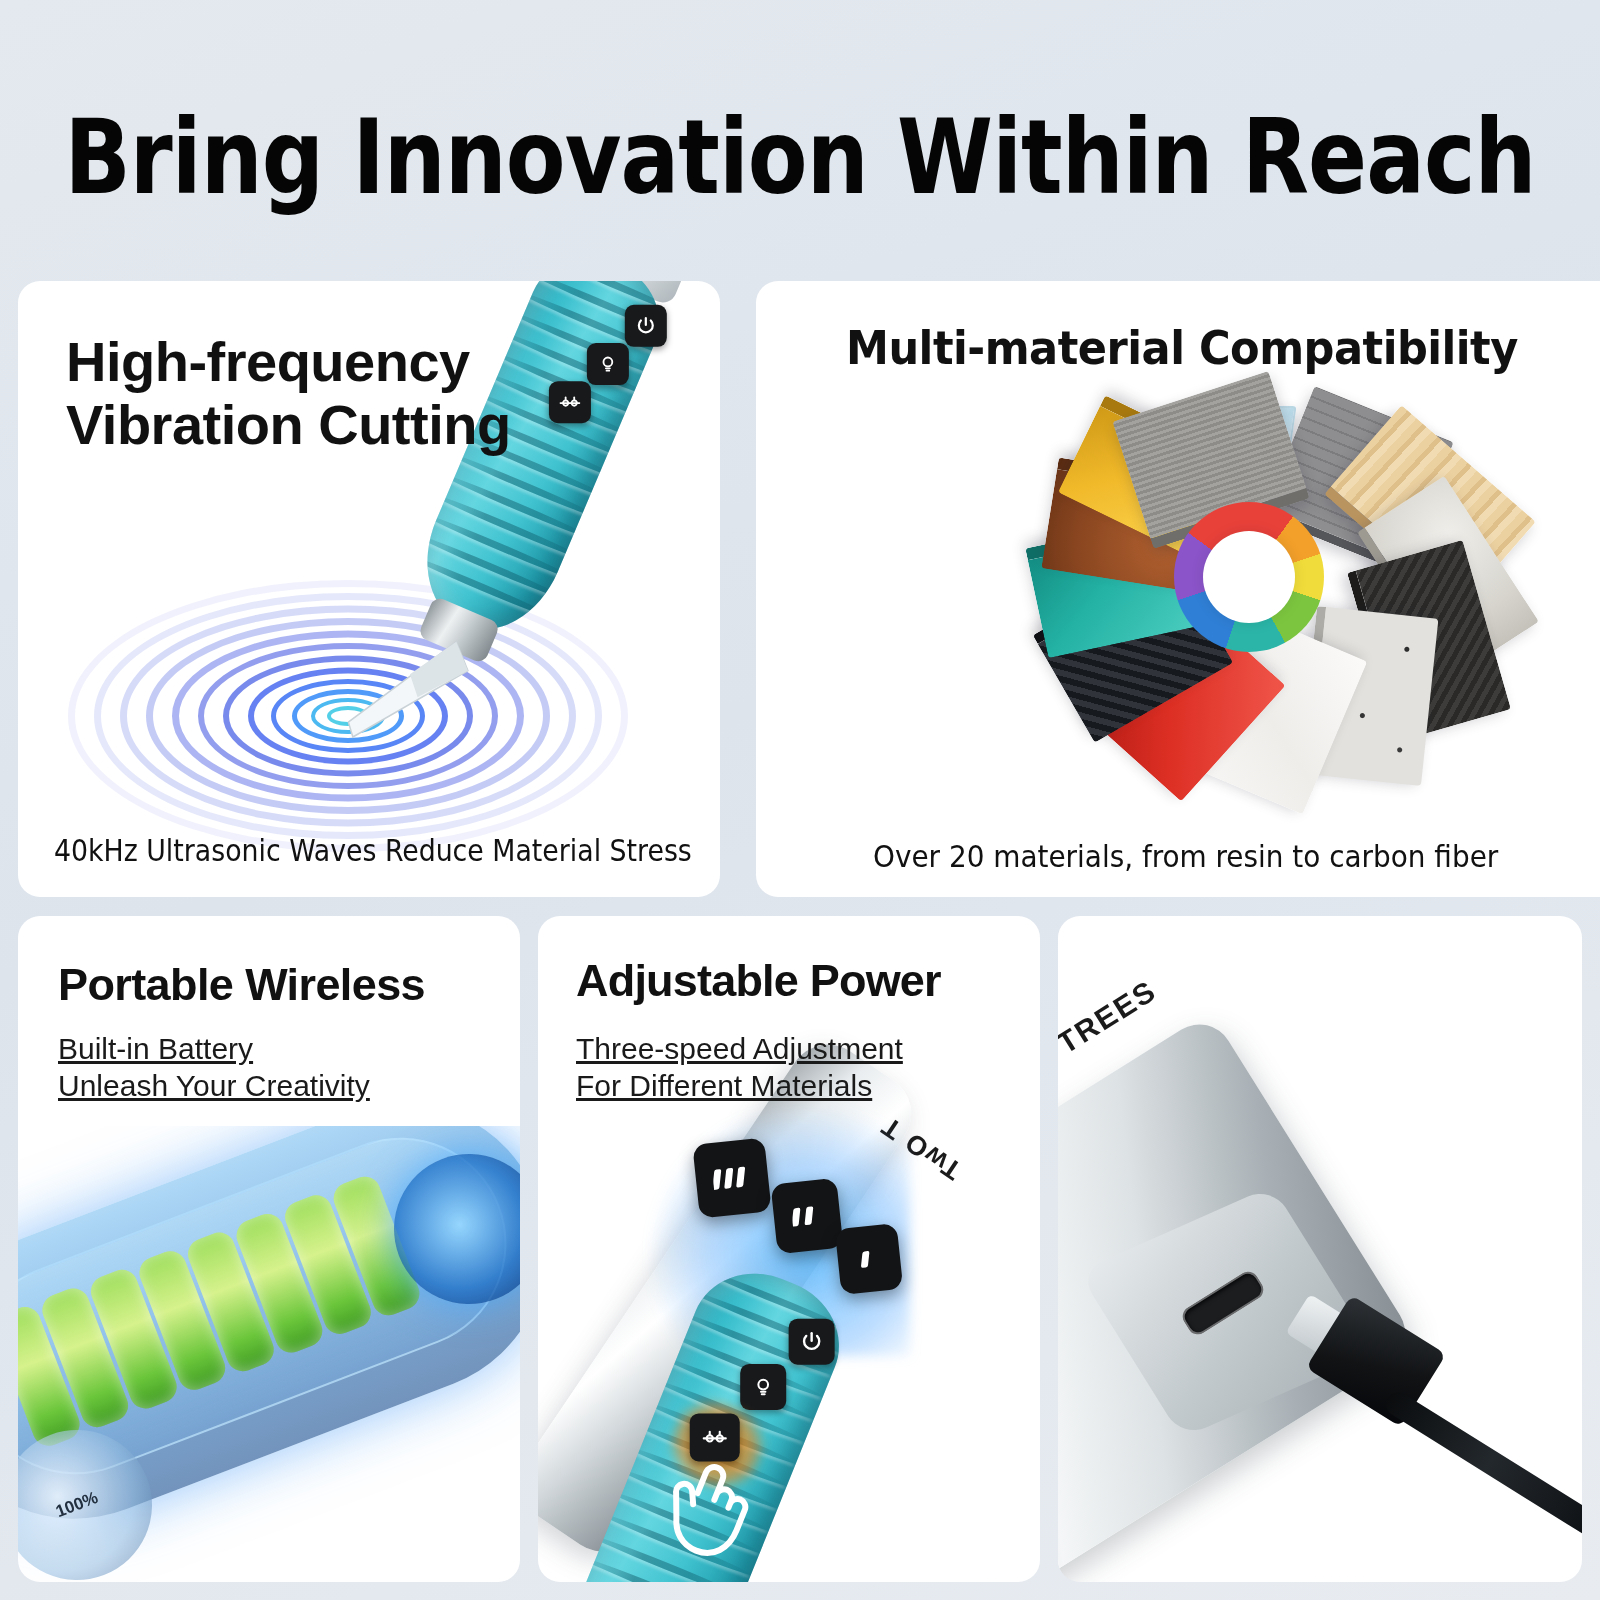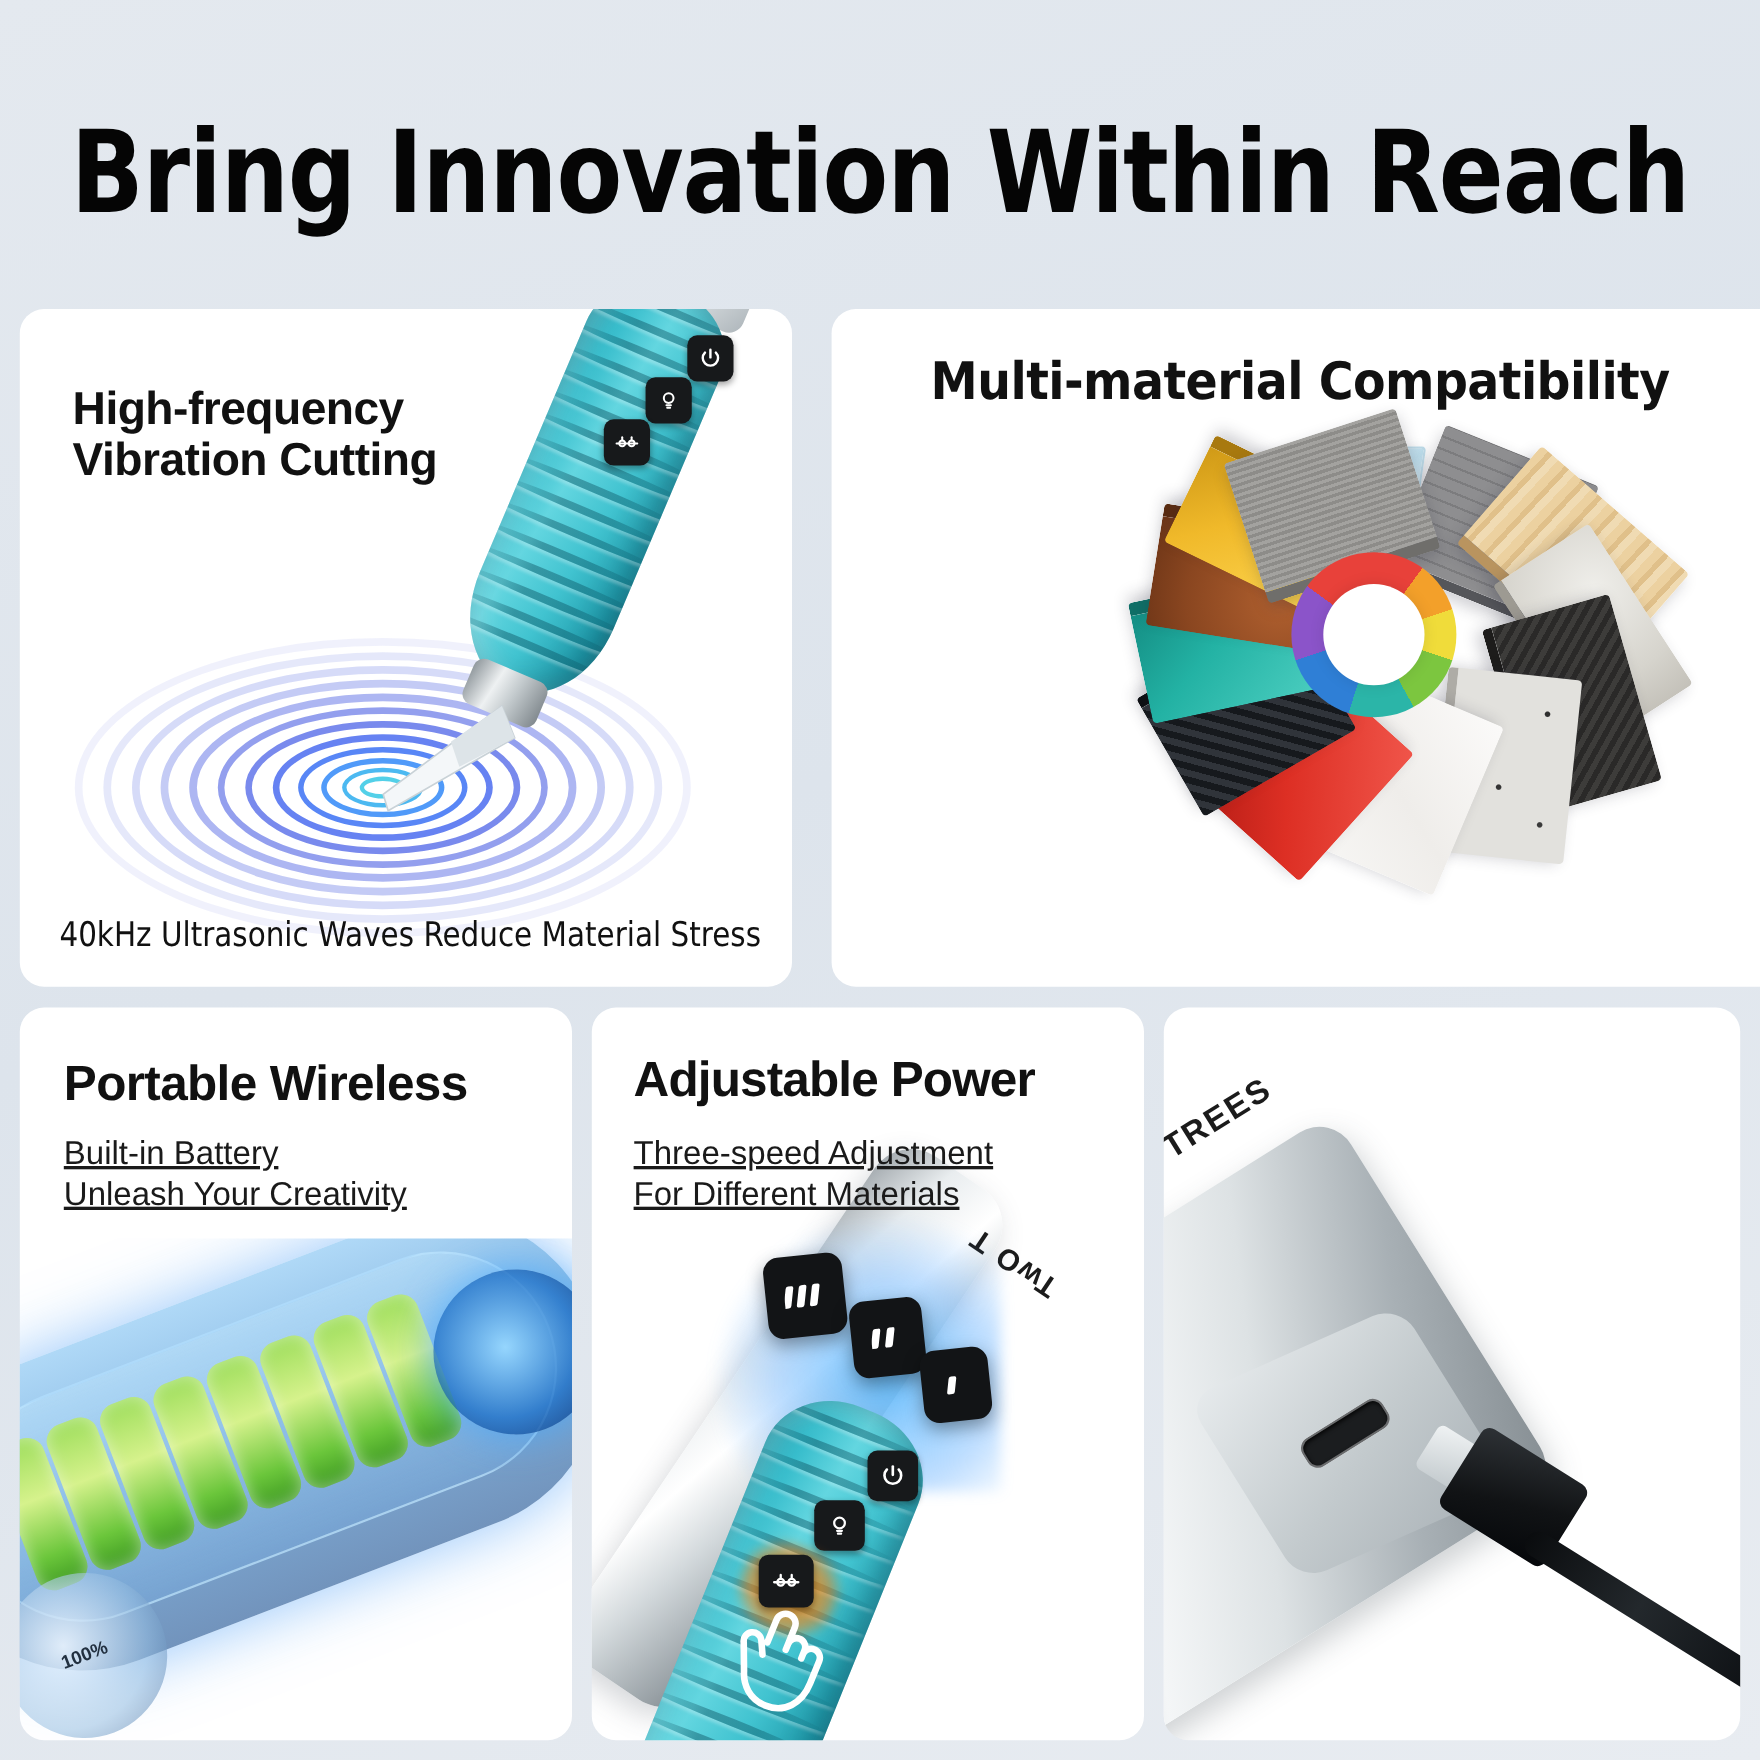--- a/index.html
+++ b/index.html
@@ -33,21 +33,21 @@
   }
   .sub {
     position:absolute; color:#1a1a1a; line-height:1.22; white-space:pre-line;text-decoration:underline;
   }
   .cap {
     position:absolute; color:#111; white-space:nowrap;
     font-family:"Liberation Sans Narrow","DejaVu Sans Condensed","Liberation Sans",sans-serif;
   }
 
   
-  #vib-title { left:48px; top:66px; font-size:42px; letter-spacing:-0.5px; }
+  #vib-title { left:48px; top:50px; font-size:56px; letter-spacing:-0.5px; }
   #vib-cap   { left:36px; top:551px; font-size:31px; transform:scaleX(0.96); transform-origin:left center;}
 
   
   #mat-title { left:90px; top:41px; font-size:47px; letter-spacing:-0.5px;
                font-family:"Liberation Sans Narrow","DejaVu Sans Condensed","Liberation Sans",sans-serif;
                transform:scaleX(1.02); transform-origin:left center;}
   #mat-cap   { left:117px; top:557px; font-size:31px; }
 
   
   #por-title { left:40px; top:44px; font-size:45px; letter-spacing:-0.6px; }
@@ -334,20 +334,21 @@
       <div class="swatch" style="width:164px;height:134px;margin:-184px 0 0 -120px;transform:rotate(-18deg);
         background:repeating-linear-gradient(0deg,#a3a29f 0 3px,#8d8c89 3px 6px),repeating-linear-gradient(90deg,rgba(255,255,255,.18) 0 3px,transparent 3px 6px);
         border-bottom:11px solid #6f6e6b;"></div>
 
       <div class="fan-rings" style="background:conic-gradient(#e8413a 0 10%,#f3a02a 10% 20%,#f0dc3a 20% 30%,#7cc63f 30% 42%,#2bb5a8 42% 55%,#2f7fd6 55% 70%,#8b54c9 70% 85%,#e8413a 85% 100%);
         box-shadow:inset 0 0 0 26px rgba(255,255,255,0);"></div>
       <div class="fan-hole"></div>
     </div>
 
     <div class="h1" id="mat-title">Multi-material Compatibility</div>
+    <div class="cap" id="mat-cap">Over 20 materials, from resin to carbon fiber</div>
   </div>
 
   <div class="card" id="card-portable">
     <div class="bat-wrap">
       <div class="bat-tube"></div>
       <div class="bat-glass"></div>
       <div class="cell-row">
         <div class="cell" style="left:0px;"></div>
         <div class="cell" style="left:52px;"></div>
         <div class="cell" style="left:104px;"></div>

